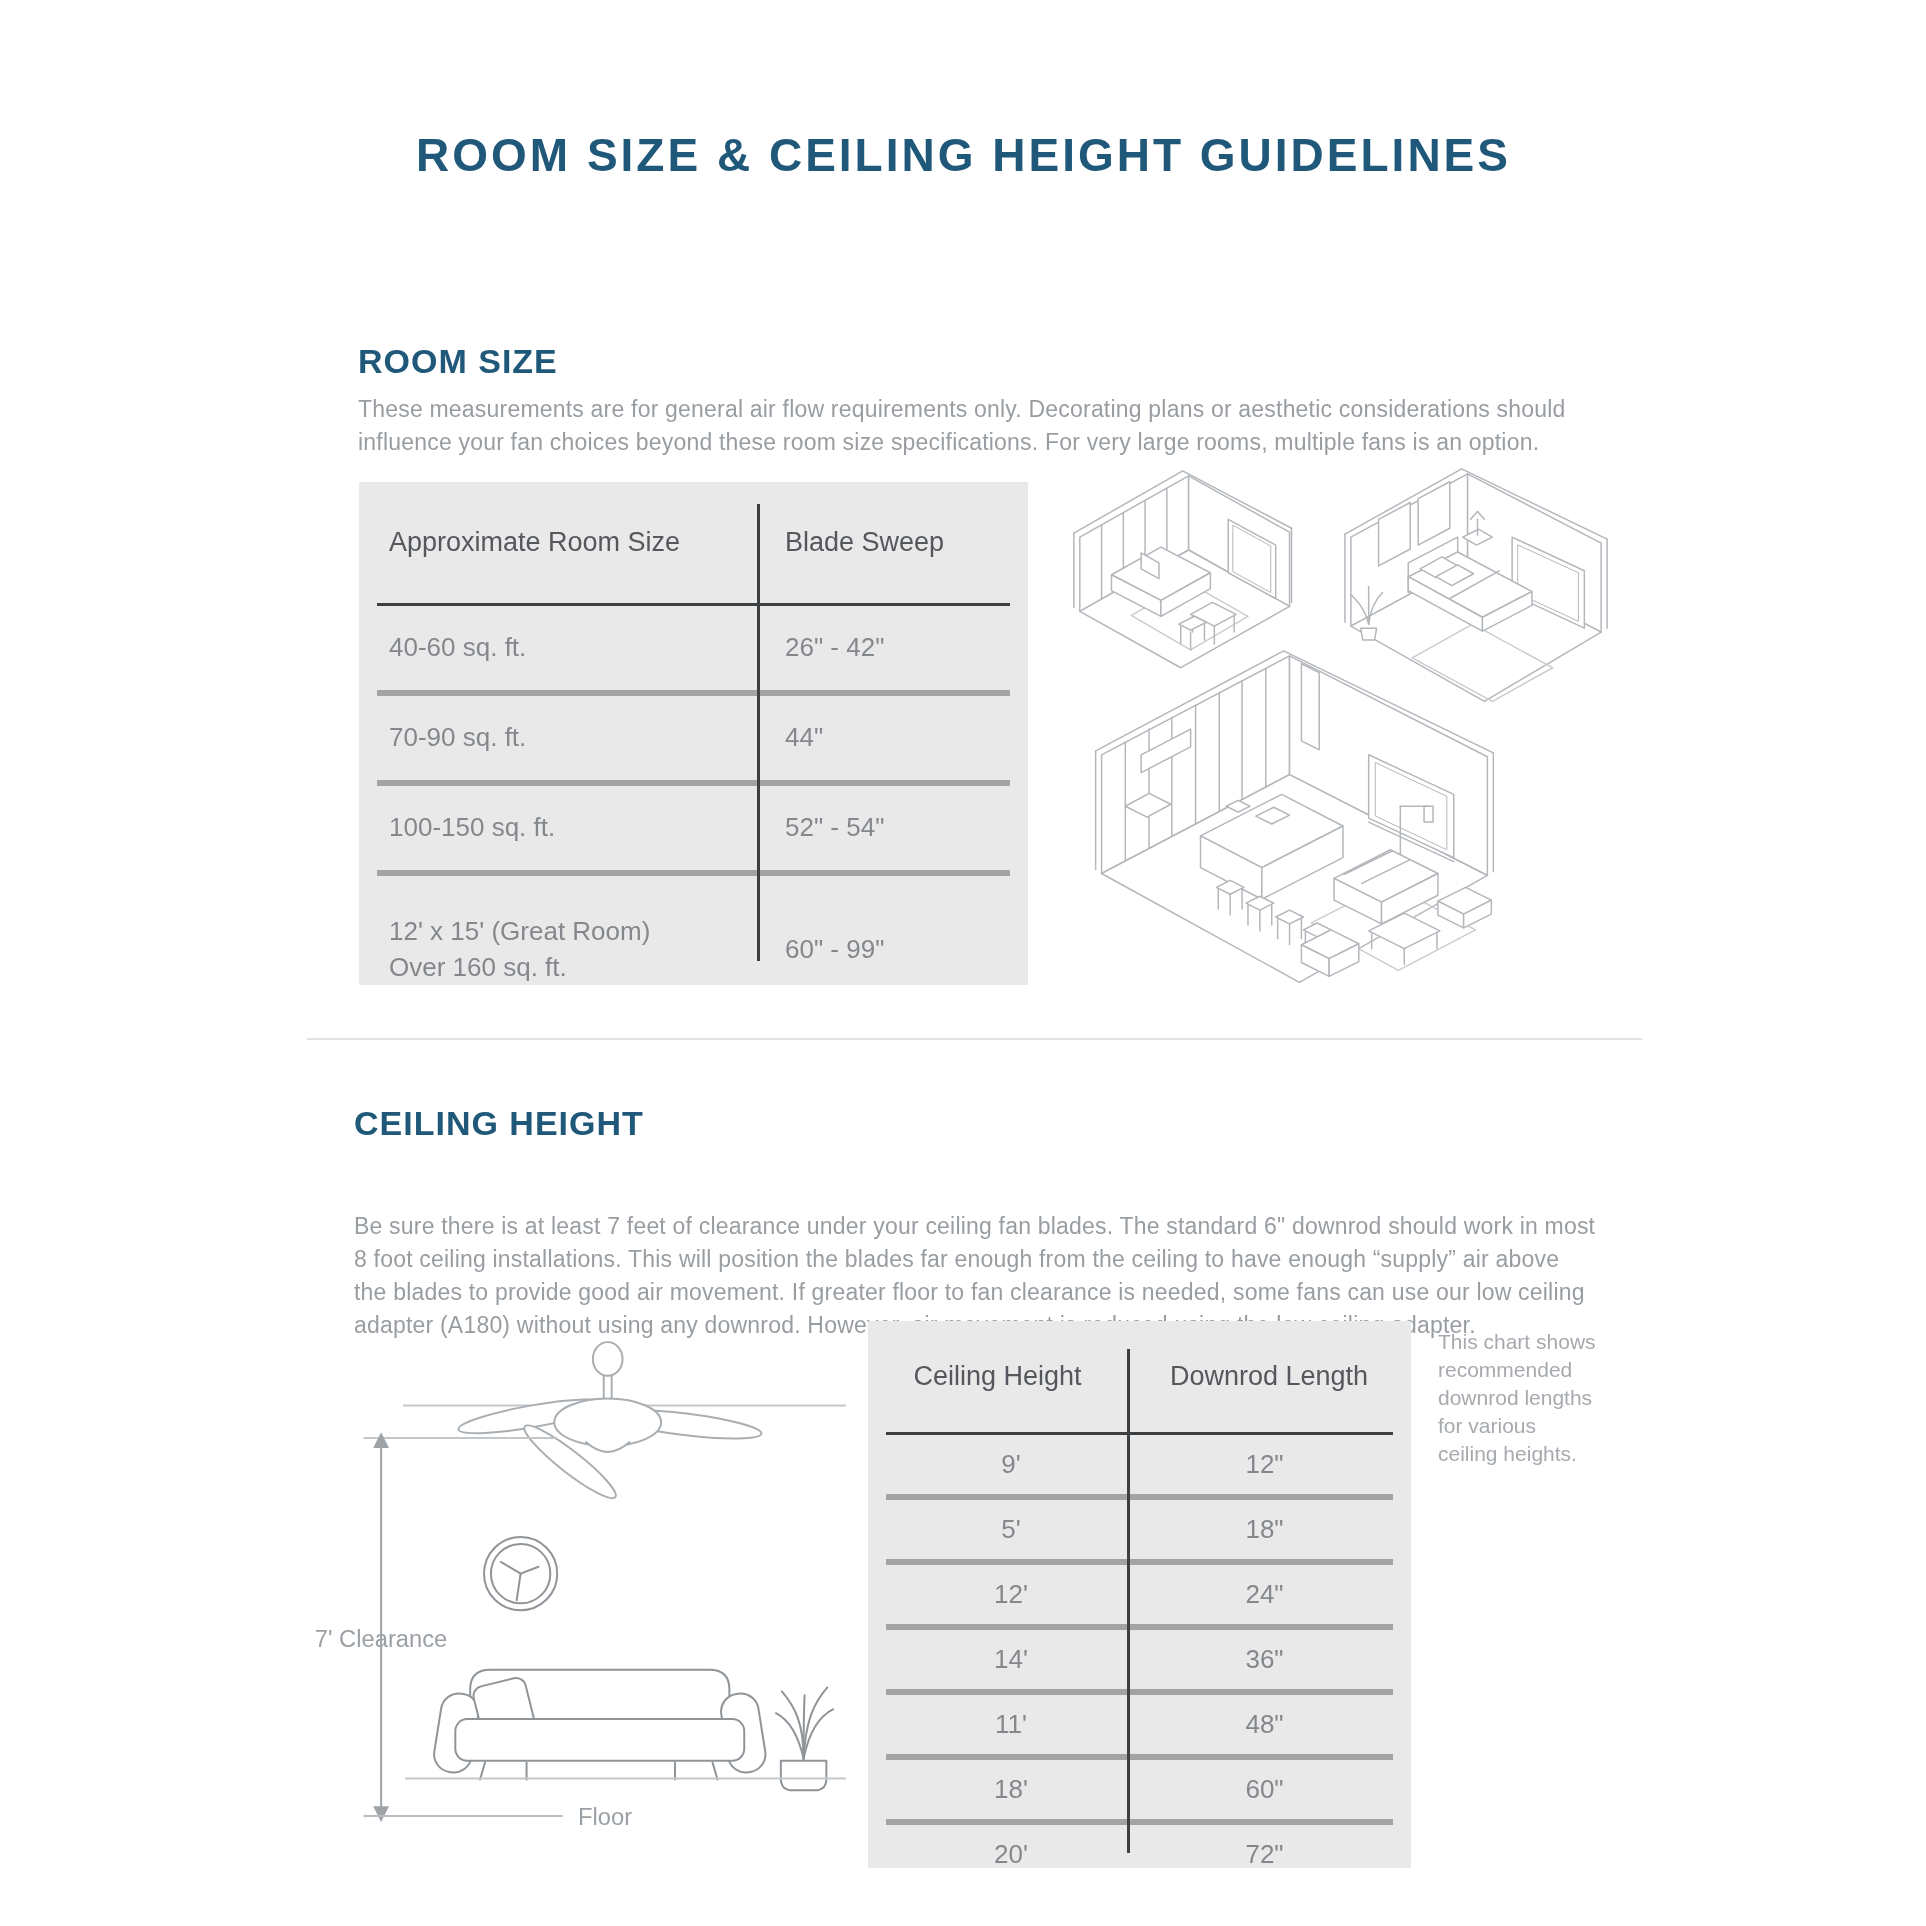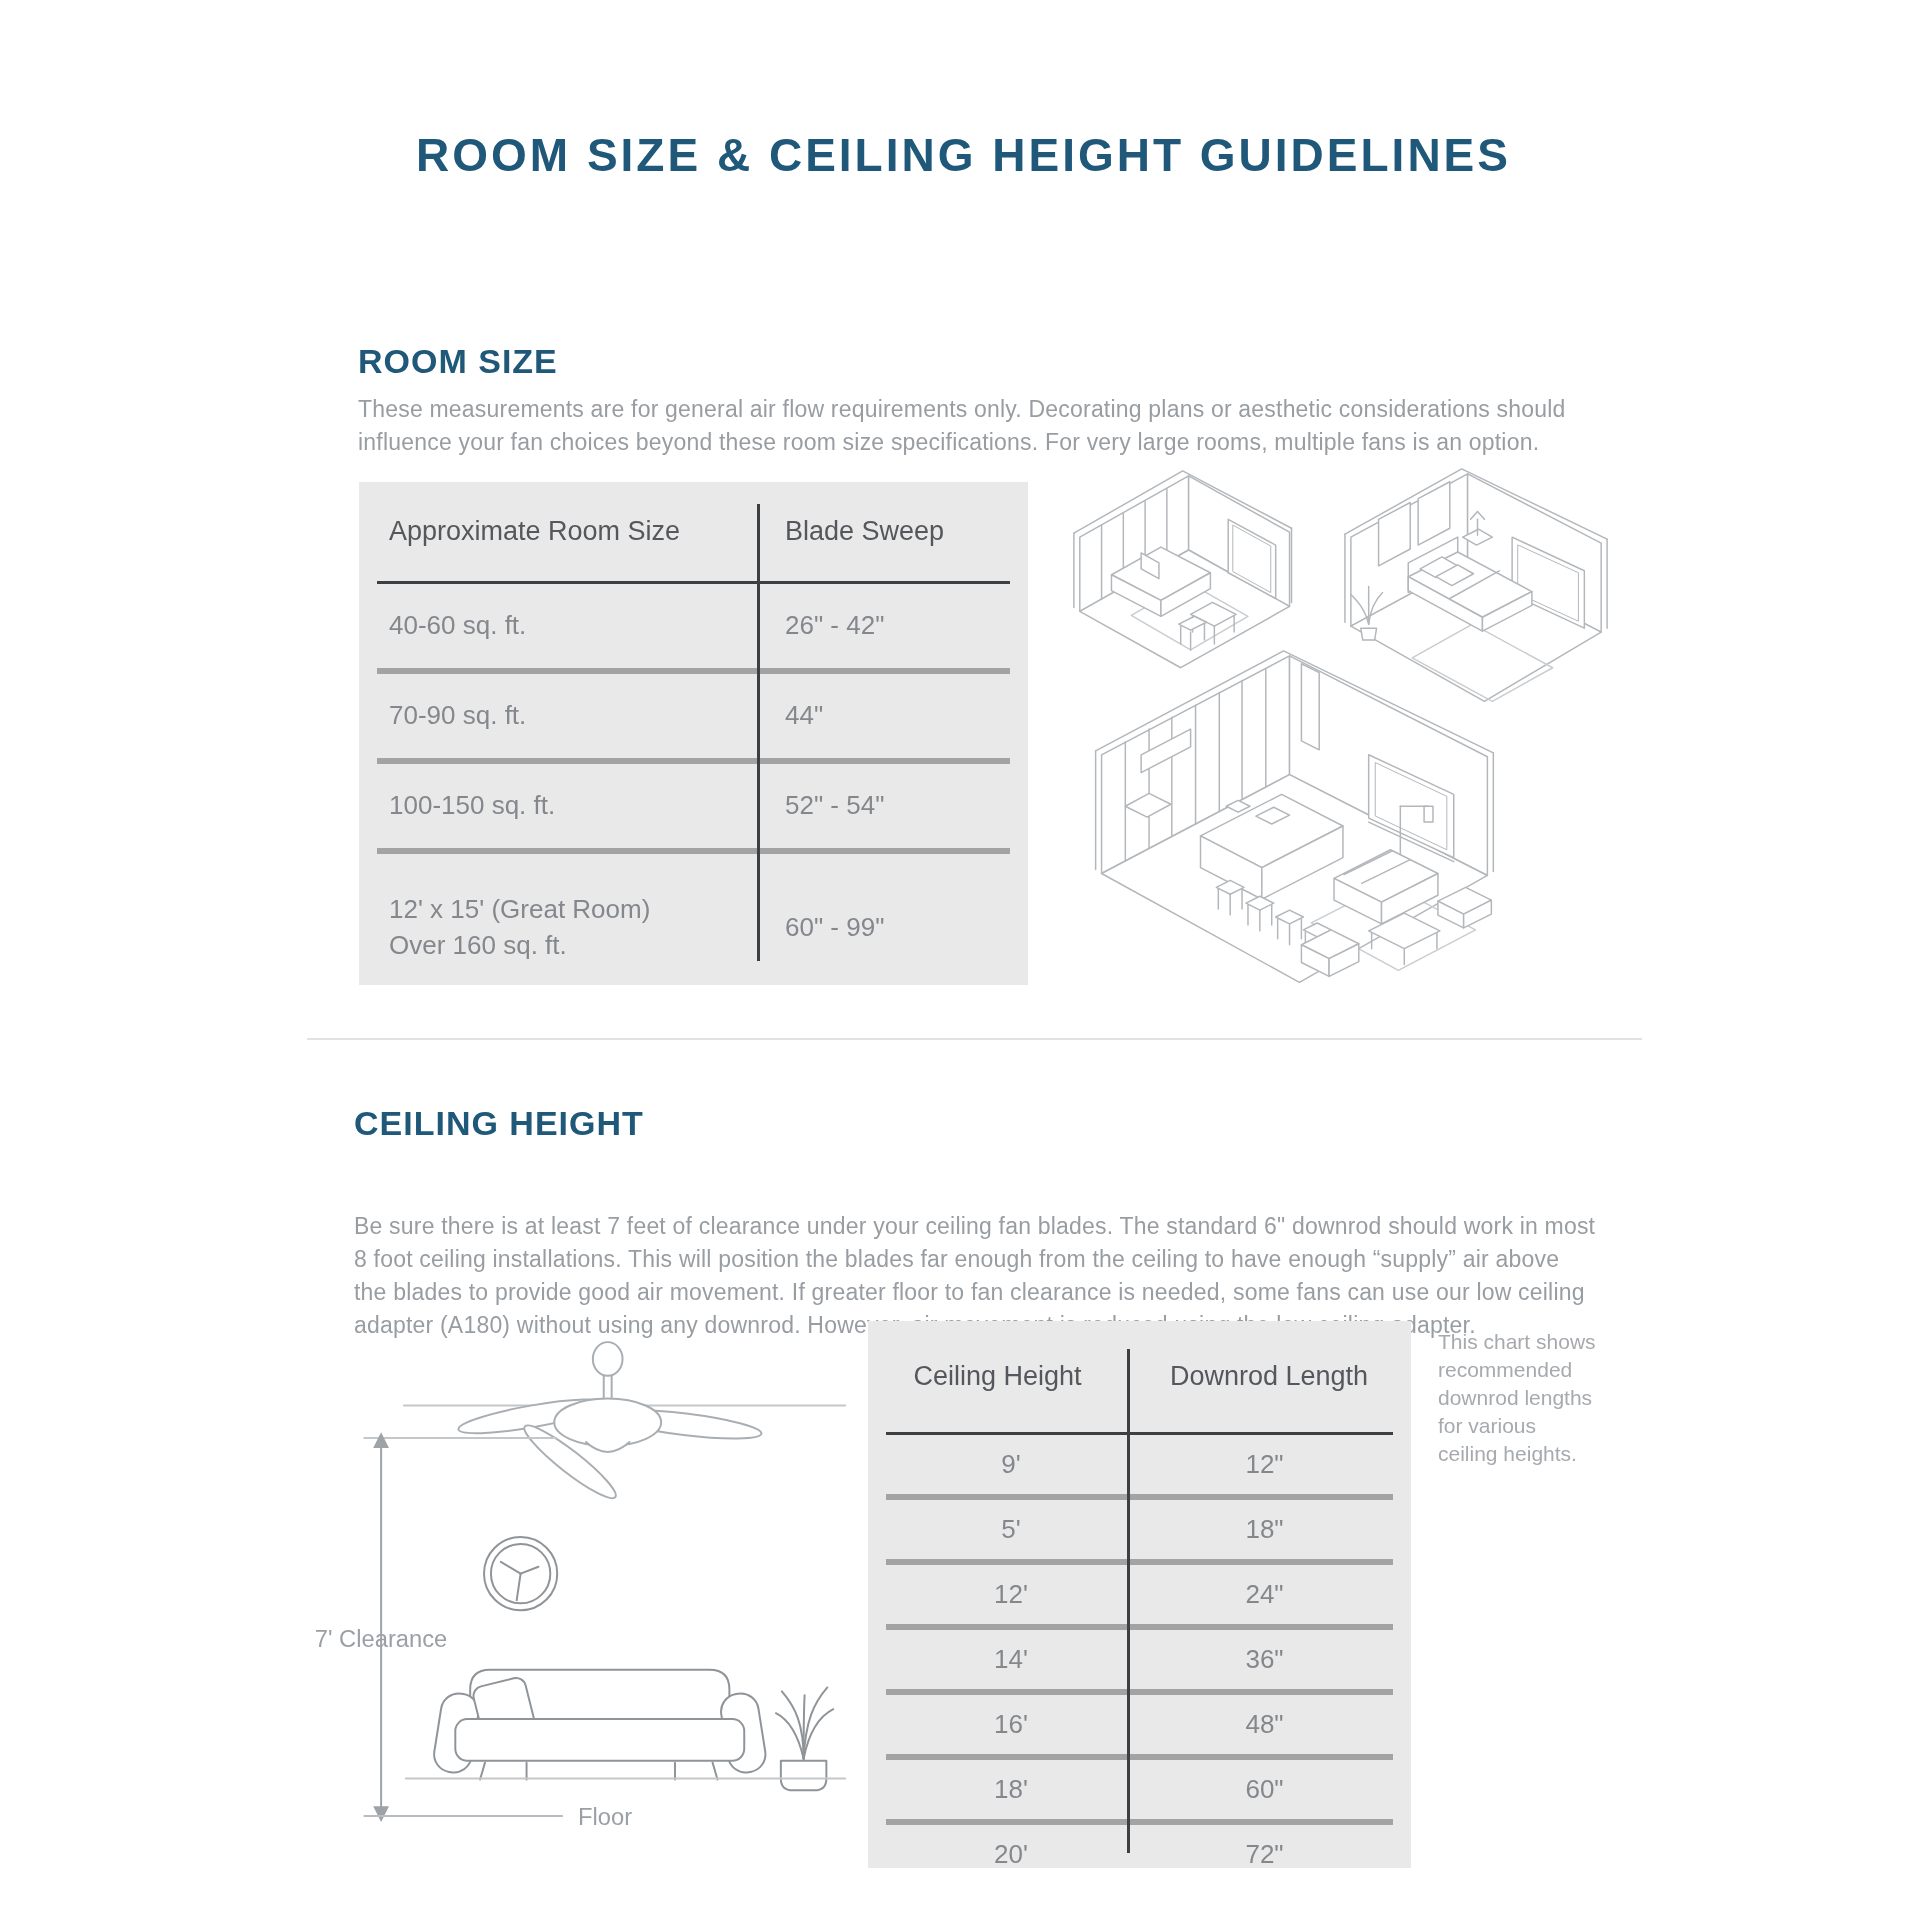--- a/index.html
+++ b/index.html
@@ -34,21 +34,21 @@
   .gtable{position:absolute;background:#e9e9ea;}
   .gtable .thead{display:flex;align-items:center;}
   .gtable .th{font-size:27px;color:#54575b;font-weight:500;}
   .thick-rule{height:3px;background:#3d4043;margin:0 18px;}
   .vrule{position:absolute;width:3px;background:#3d4043;}
   .row{display:flex;align-items:center;margin:0 18px;}
   .row + .row{border-top:6px solid #a3a3a3;}
   .cell{font-size:26px;color:#84888c;white-space:pre-line;line-height:1.35;}
   
   #room-table{left:359px;top:443px;width:669px;height:503px;}
-  #room-table .thead{height:99px;padding:0 0 0 18px;}
+  #room-table .thead{height:121px;padding:0 0 0 18px;}
   #room-table .th1{width:380px;box-sizing:border-box;padding-left:12px;}
   #room-table .th2{padding-left:28px;}
   #room-table .vrule{left:398px;top:22px;height:457px;}
   #room-table .c1{width:380px;box-sizing:border-box;padding-left:12px;}
   #room-table .c2{padding-left:28px;}
   #room-table .row{height:84px;align-items:center;}
   #room-table .row:last-child{height:147px;}
   
   #ceiling-table{left:868px;top:1282px;width:543px;height:547px;}
   #ceiling-table .thead{height:111px;}
@@ -317,21 +317,21 @@
           <div class="cell c1">12'</div>
           <div class="cell c2">24"</div>
         </div>
 
         <div class="row">
           <div class="cell c1">14'</div>
           <div class="cell c2">36"</div>
         </div>
 
         <div class="row">
-          <div class="cell c1">16'</div>
+          <div class="cell c1">11'</div>
           <div class="cell c2">48"</div>
         </div>
 
         <div class="row">
           <div class="cell c1">18'</div>
           <div class="cell c2">60"</div>
         </div>
 
         <div class="row">
           <div class="cell c1">20'</div>

